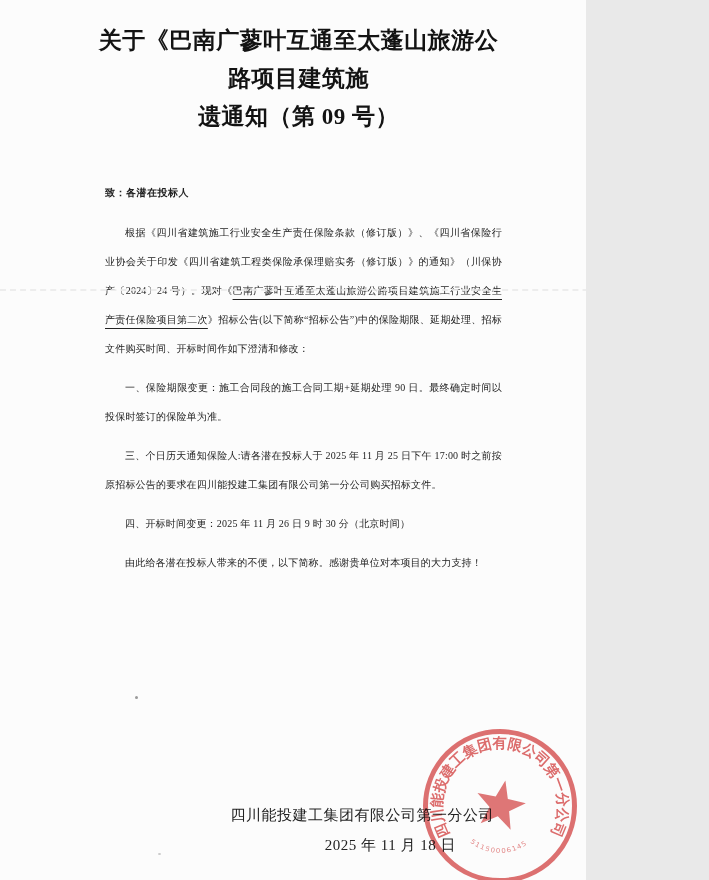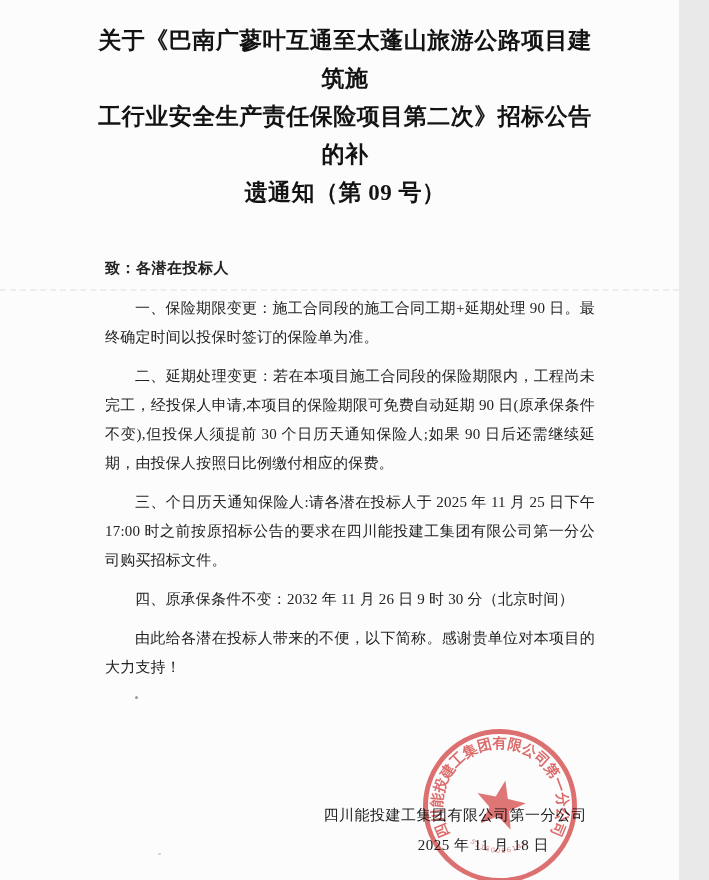--- a/index.html
+++ b/index.html
@@ -1,28 +1,28 @@
 <!DOCTYPE html>
 <html><head>
 <meta charset="utf-8">
 <style>
   html,body{margin:0;padding:0;}
   body{width:709px;height:880px;background:#e9e9e9;}
   .page{
-    position:relative;width:679px;height:880px;overflow:hidden;
+    position:relative;width:586px;height:880px;overflow:hidden;
     background:#fcfcfc;color:#222;
     font-family:"Liberation Serif","DejaVu Serif",serif;
   }
   .title{
     margin:22px 84px 0 95px;
     text-align:center;font-size:23px;line-height:38px;font-weight:700;
     color:#131313;letter-spacing:.5px;
   }
   .title-line{display:block;}
-  .content{margin:0 84px 0 105px;font-size:15px;}
+  .content{margin:0 84px 0 105px;font-size:10px;}
   .salutation{margin:41px 0 0;font-weight:700;line-height:31px;letter-spacing:.5px;}
   .para{
     margin:10px 0 0;line-height:29px;text-align:justify;text-indent:2em;
     letter-spacing:.2px;
   }
   .para b{font-weight:400;}
   .u{text-decoration:underline;text-underline-offset:5px;text-decoration-thickness:1px;}
   .scan-line{
     position:absolute;left:0;top:289px;width:709px;height:0;
     border-top:2px dashed #ebebeb;opacity:.85;
@@ -43,35 +43,34 @@
   .stamp .arc-text{font-family:"Liberation Serif","DejaVu Serif",serif;font-weight:700;font-size:14.5px;}
   .stamp .code-text{font-family:"DejaVu Sans","Liberation Sans",sans-serif;font-size:6.5px;letter-spacing:1px;}
 </style>
 </head>
 <body>
 
 <div class="page">
 
   <h1 class="title">
     <span class="title-line">关于《巴南广蓼叶互通至太蓬山旅游公路项目建筑施</span>
-    <span class="title-line">工行业安全生产责任保险项目第二次》招标公告的补</span>
     <span class="title-line">遗通知（第 09 号）</span>
   </h1>
 
   <div class="content">
     <p class="salutation">致：各潜在投标人</p>
 
+    <p class="para"><span>根据《四川省建筑施工行业安全生产责任保险条款（修订版）》、《四川省保险行业协会关于印发《四川省建筑工程类保险承保理赔实务（修订版）》的通知》（川保协产〔2024〕24 号）。现对《</span><span class="u">巴南广蓼叶互通至太蓬山旅游公路项目建筑施工行业安全生产责任保险项目第二次</span><span>》招标公告(以下简称“招标公告”)中的保险期限、延期处理、招标文件购买时间、开标时间作如下澄清和修改：</span></p>
 
     <p class="para"><b>一、保险期限变更：</b><span>施工合同段的施工合同工期+延期处理 90 日。最终确定时间以投保时签订的保险单为准。</span></p>
 
-    <p class="para"><b>二、延期处理变更：</b><span>若在本项目施工合同段的保险期限内，工程尚未完工，经投保人申请,本项目的保险期限可免费自动延期 90 日(原承保条件不变),但投保人须提前 30 个日历天通知保险人;如果 90 日后还需继续延期，由投保人按照日比例缴付相应的保费。</span></p>
 
     <p class="para"><b>三、个日历天通知保险人:</b><span>请各潜在投标人于 2025 年 11 月 25 日下午 17:00 时之前按原招标公告的要求在四川能投建工集团有限公司第一分公司购买招标文件。</span></p>
 
-    <p class="para"><b>四、原承保条件不变：</b><span>2032 年 11 月 26 日 9 时 30 分（北京时间）</span></p>
+    <p class="para"><b>四、开标时间变更：</b><span>2025 年 11 月 26 日 9 时 30 分（北京时间）</span></p>
 
     <p class="para">由此给各潜在投标人带来的不便，以下简称。感谢贵单位对本项目的大力支持！</p>
   </div>
 
   <div class="scan-line"></div>
   <div class="speck s1"></div>
   <div class="speck s2"></div>
 
   <div class="signature-company">四川能投建工集团有限公司第一分公司</div>
   <div class="signature-date">2025 年 11 月 18 日</div>

